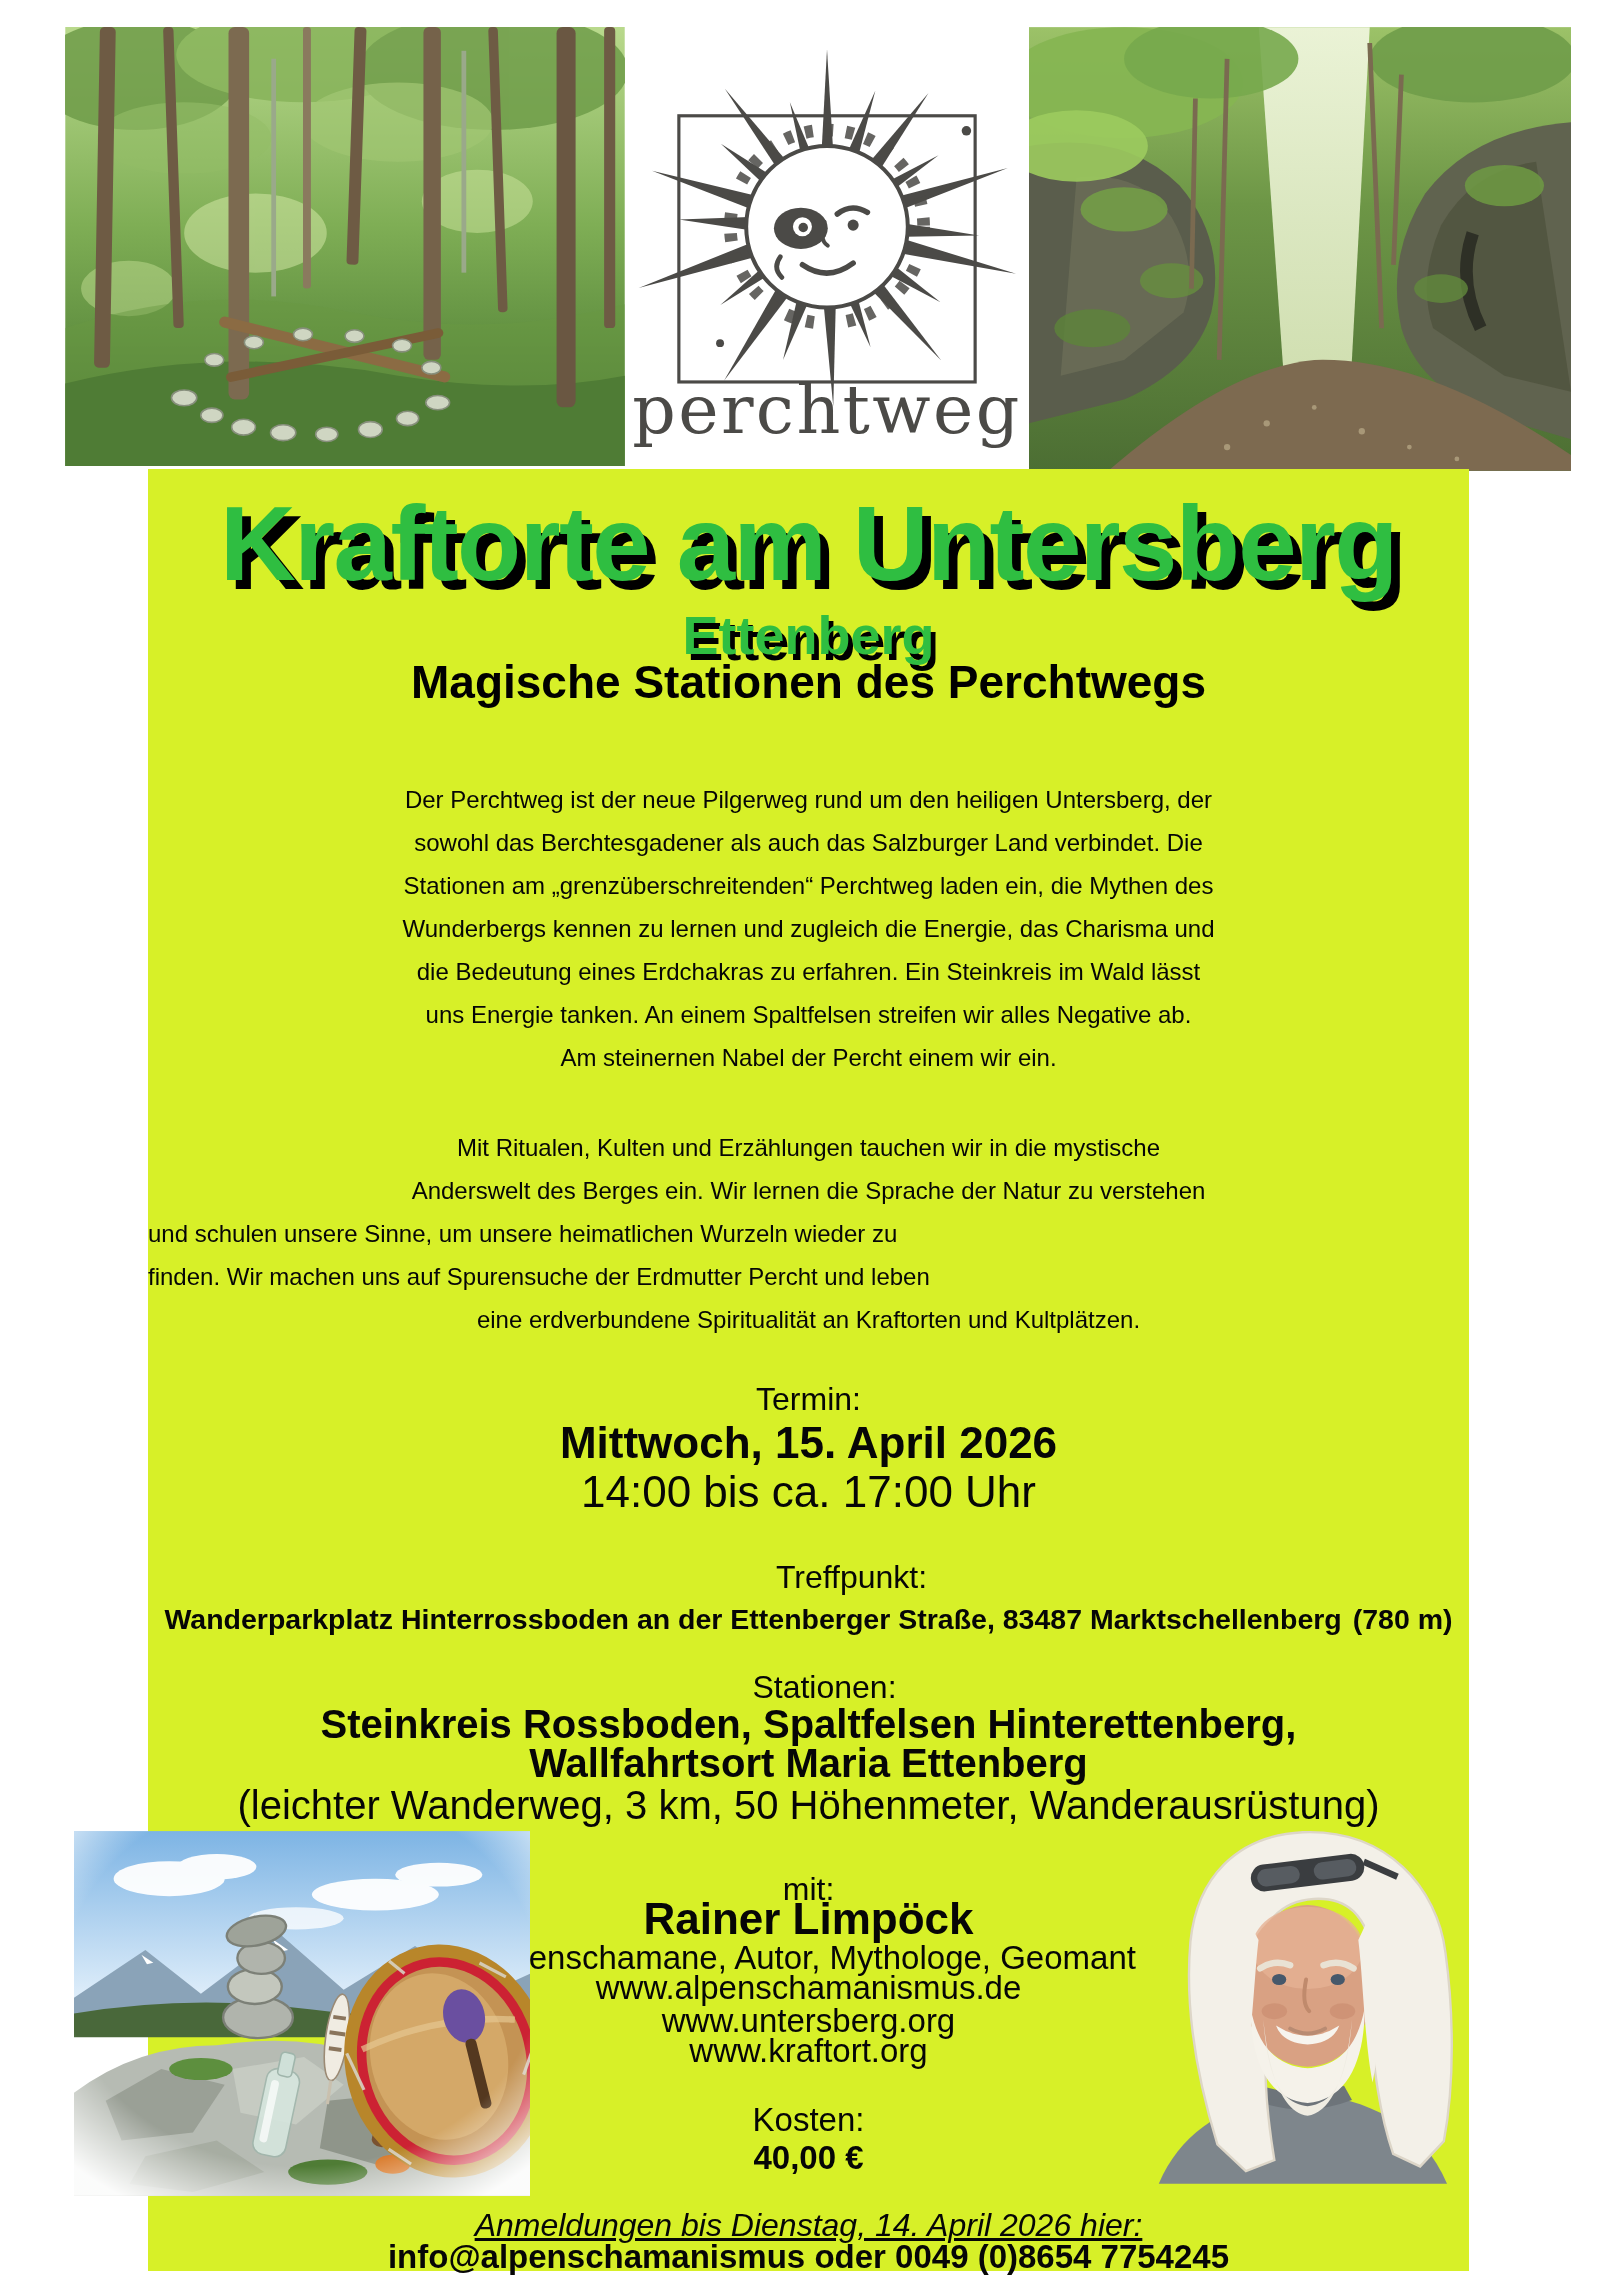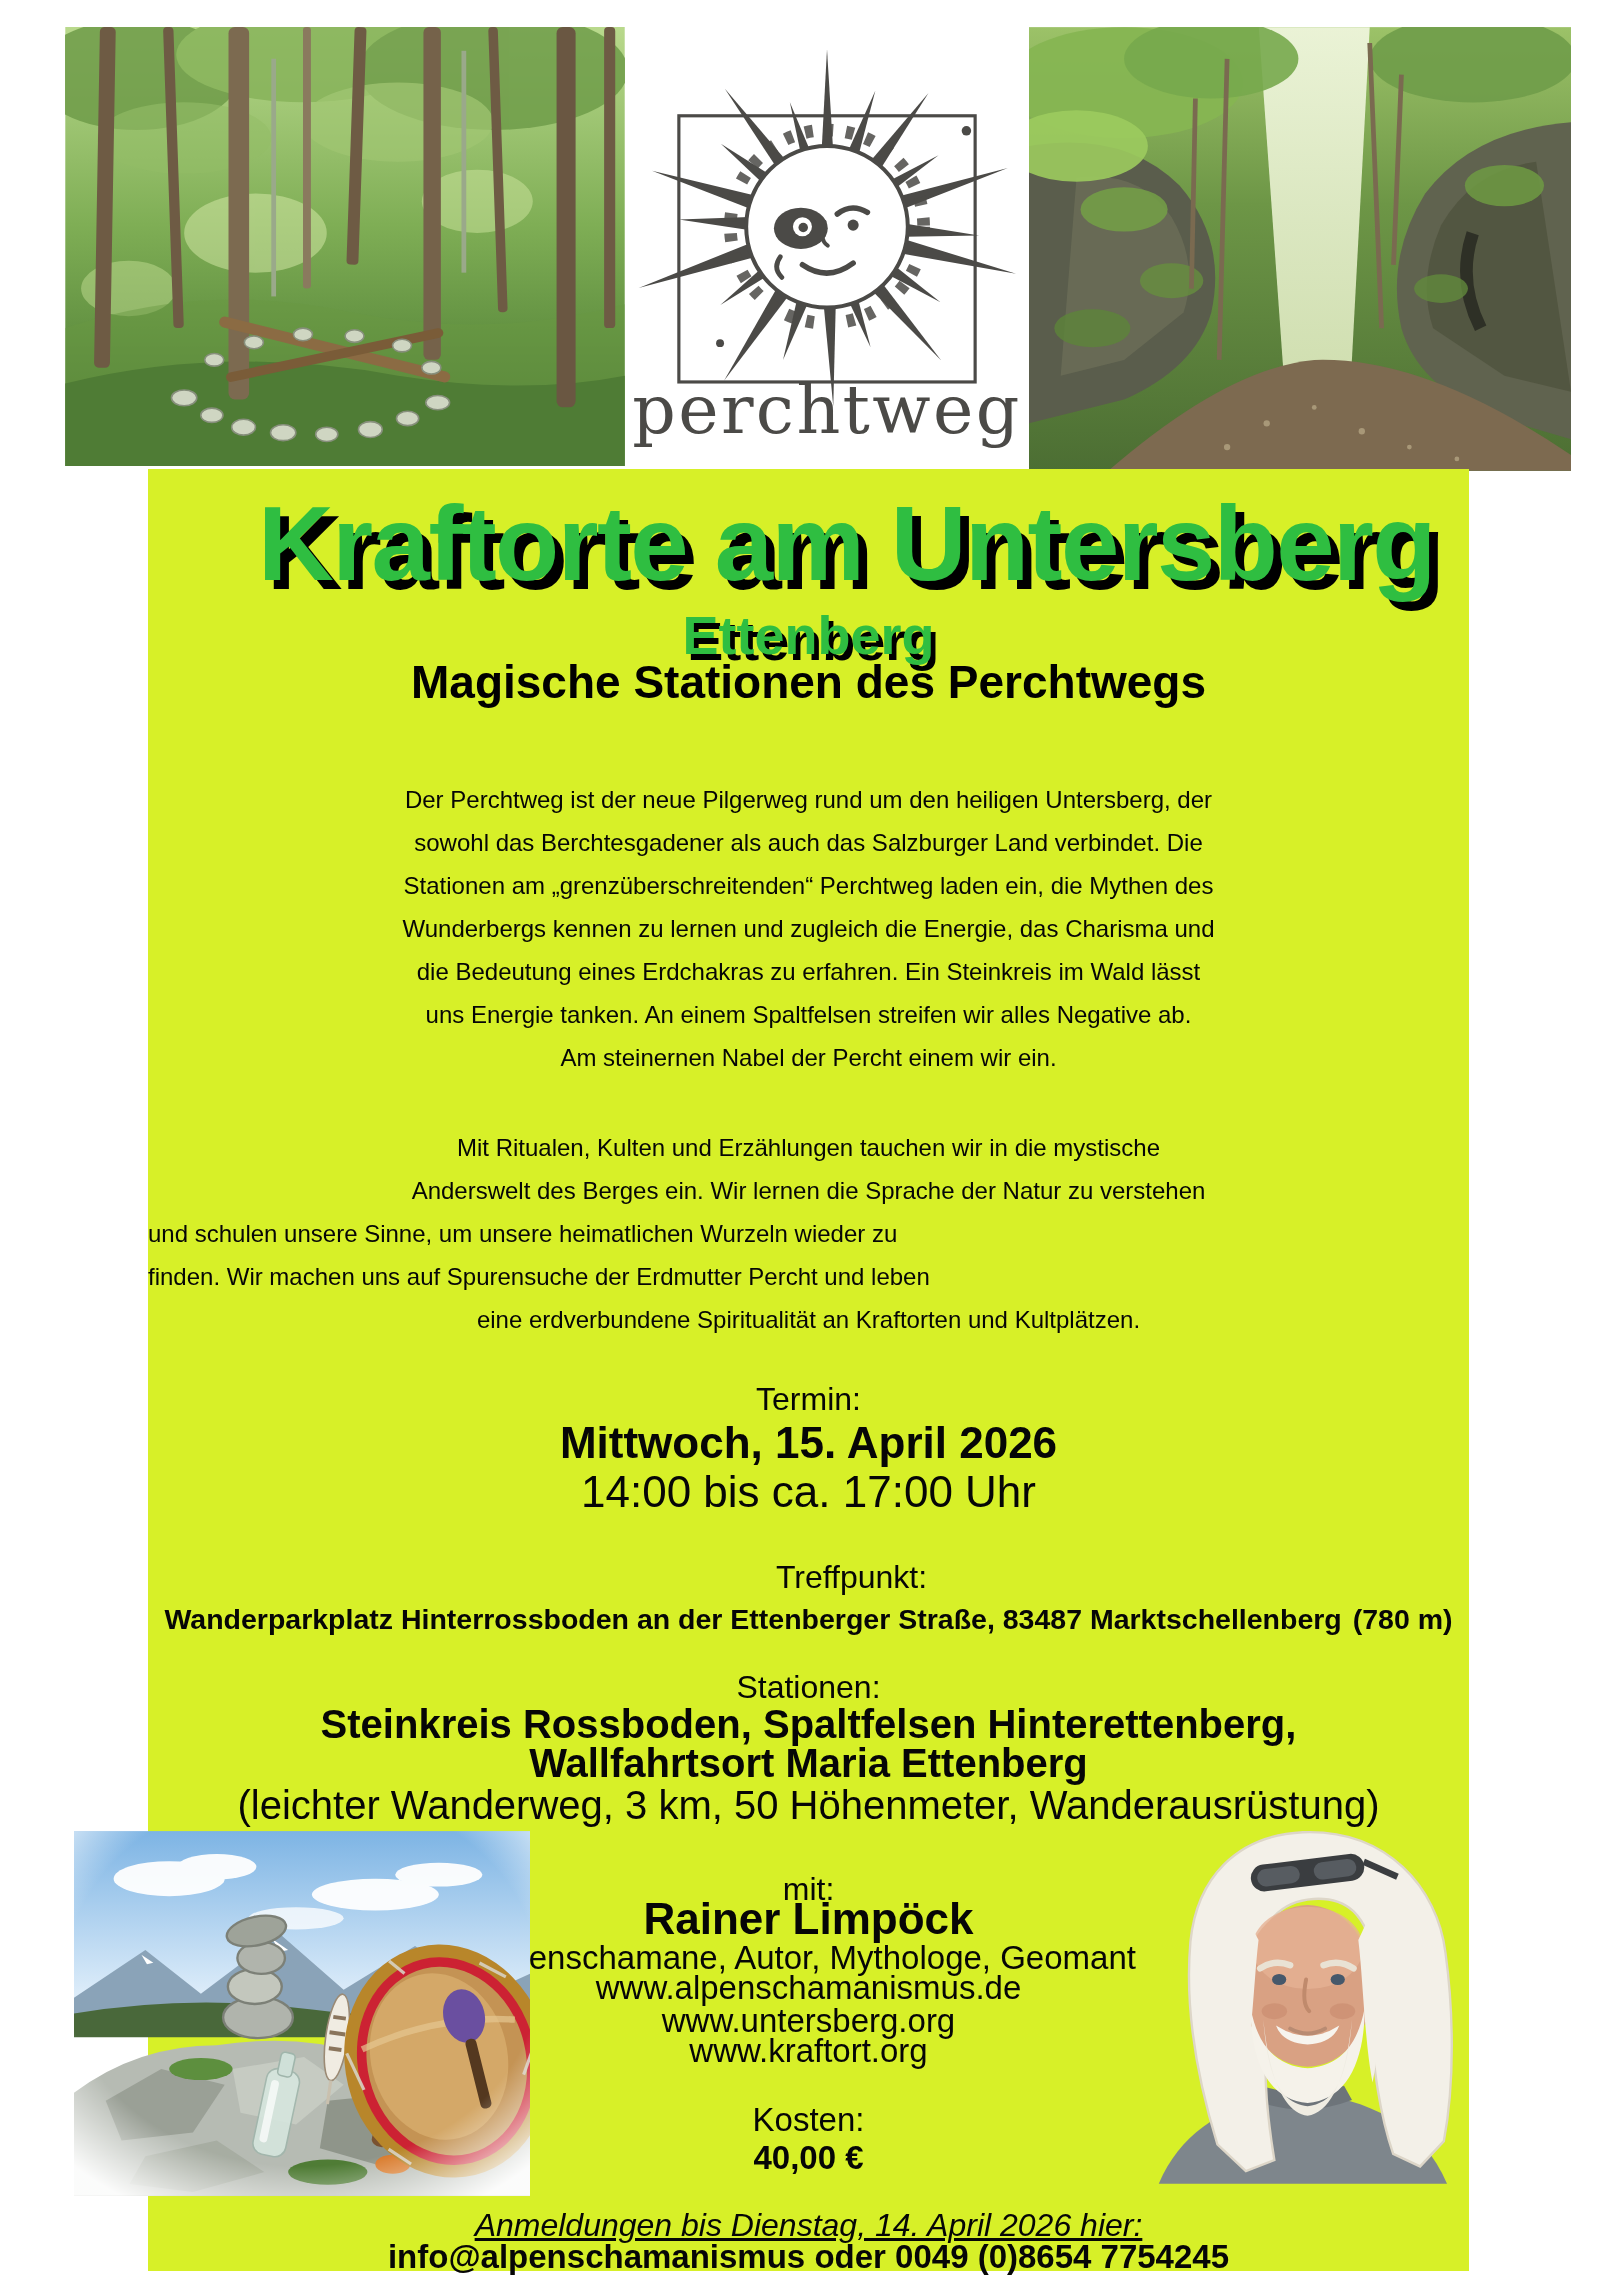--- a/index.html
+++ b/index.html
@@ -2,21 +2,21 @@
 <html style="font-size:12.7px"><head>
 <meta charset="utf-8">
 <style>
   html,body{margin:0;padding:0;background:#ffffff;}
   .page{position:relative;width:1623px;height:2295px;background:#ffffff;overflow:hidden;
         font-family:"Liberation Sans", sans-serif;color:#060606;}
   .abs{position:absolute;}
   .photo{position:absolute;overflow:hidden;}
   .flyer-box{position:absolute;left:148px;top:469px;width:1321px;height:1802px;background:#d7f028;}
   .cline{position:absolute;left:148px;width:1321px;text-align:center;white-space:nowrap;}
-  .title{font-size:105px;font-weight:bold;color:#2fbe41;text-shadow:8.7px 8.7px 0 #000000;line-height:1.02;letter-spacing:-1.6px;padding-left:38px;}
+  .title{font-size:105px;font-weight:bold;color:#2fbe41;text-shadow:8.7px 8.7px 0 #000000;line-height:1.02;letter-spacing:-1.6px;}
   .subtitle{font-size:54px;font-weight:bold;color:#2fbe41;text-shadow:4.8px 5.5px 0 #000000;}
   .subtitle2{font-size:46px;font-weight:bold;color:#000000;text-align:center;}
   .body-line{font-size:24px;line-height:43px;}
   .label{font-size:32px;}
   .date-line{font-size:44px;font-weight:bold;}
   .time-line{font-size:44px;}
   .addr-line{font-size:28.5px;font-weight:bold;}
   .addr-alt{font-weight:bold;margin-left:11px;}
   .station-bold{font-size:40px;font-weight:bold;}
   .station-note{font-size:40px;}
@@ -219,21 +219,21 @@
 
   <div class="cline label" style="top:1381px;">Termin:</div>
   <div class="cline date-line" style="top:1418px;">Mittwoch, 15. April 2026</div>
   <div class="cline time-line" style="top:1467px;">14:00 bis ca. 17:00 Uhr</div>
 
   <div class="cline label" style="top:1559px;margin-left:43px;">Treffpunkt:</div>
   <div class="cline addr-line" style="top:1603px;">
     <span>Wanderparkplatz Hinterrossboden an der Ettenberger Straße, 83487 Marktschellenberg</span><span class="addr-alt">(780 m)</span>
   </div>
 
-  <div class="cline label" style="top:1669px;">Stationen:</div>
+  <div class="cline label" style="top:1669px;padding-left:16px;">Stationen:</div>
   <div class="cline station-bold" style="top:1702px;">Steinkreis Rossboden, Spaltfelsen Hinterettenberg,</div>
   <div class="cline station-bold" style="top:1741px;">Wallfahrtsort Maria Ettenberg</div>
   <div class="cline station-note" style="top:1783px;">(leichter Wanderweg, 3 km, 50 Höhenmeter, Wanderausrüstung)</div>
 
   <div class="cline label" style="top:1871px;">mit:</div>
   <div class="cline name-line" style="top:1894px;">Rainer Limpöck</div>
   <div class="cline roles-line" style="top:1939px;">Alpenschamane, Autor, Mythologe, Geomant</div>
   <div class="cline url-line" style="top:1969px;">www.alpenschamanismus.de</div>
   <div class="cline url-line" style="top:2002px;">www.untersberg.org</div>
   <div class="cline url-line" style="top:2032px;">www.kraftort.org</div>

